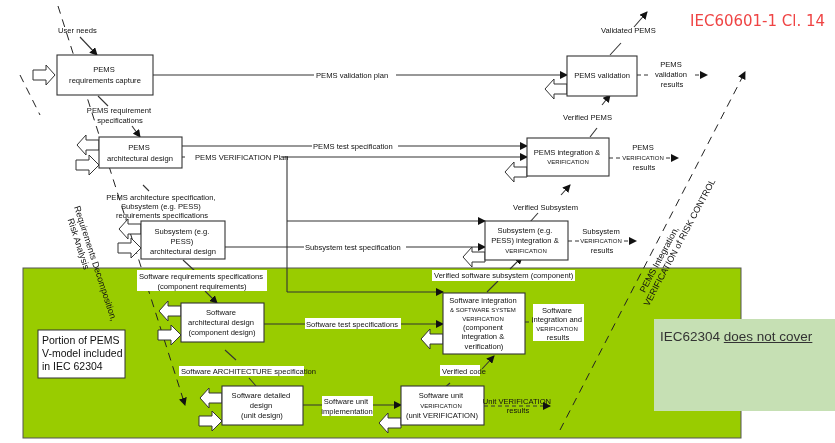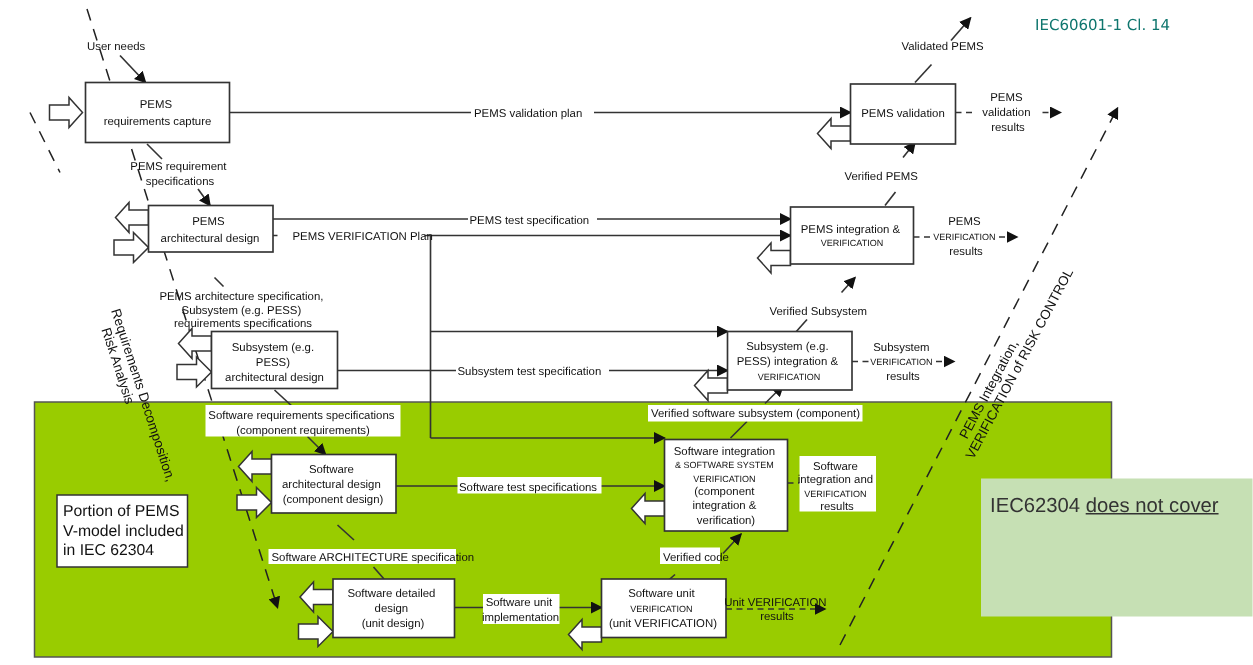--- a/index.html
+++ b/index.html
@@ -5,21 +5,21 @@
   html, body { margin:0; padding:0; background:#ffffff; }
   body { width:835px; height:443px; position:relative; overflow:hidden; font-family:"Liberation Sans", sans-serif; }
   #diagram { position:absolute; left:0; top:0; }
   .lbl { font-family:"Liberation Sans", sans-serif; font-size:7.6px; fill:#111; }
   .sc  { font-size:6px; }
   .box { fill:#fff; stroke:#333; stroke-width:1.1; }
   .ln  { stroke:#333; stroke-width:1.1; fill:none; }
   .dl  { stroke:#222; stroke-width:1; fill:none; stroke-dasharray:8 6; }
   .ds  { stroke:#333; stroke-width:1; fill:none; stroke-dasharray:4 3; }
   .ha  { fill:#fff; stroke:#333; stroke-width:1; }
-  .title { position:absolute; left:690px; top:12px; font-family:"DejaVu Sans", sans-serif; font-size:10px; color:#0f766e; }
+  .title { position:absolute; left:690px; top:12px; font-family:"DejaVu Sans", sans-serif; font-size:15px; color:#ef4444; }
   .note { position:absolute; left:654px; top:319px; width:200px; height:92px; background:#c6e0b4; font-family:Liberation Sans, sans-serif; font-size:13.5px; color:#333; line-height:25px; padding:5px 0 0 6px; box-sizing:border-box; }
   .note u { text-decoration:underline; }
 </style>
 </head>
 <body>
 
 <svg id="diagram" width="835" height="443" viewBox="0 0 835 443">
   <defs>
     <marker id="ar" markerWidth="8" markerHeight="8" refX="7" refY="4" orient="auto" markerUnits="userSpaceOnUse">
       <path d="M0,0 L8,4 L0,8 z" fill="#111"></path>

